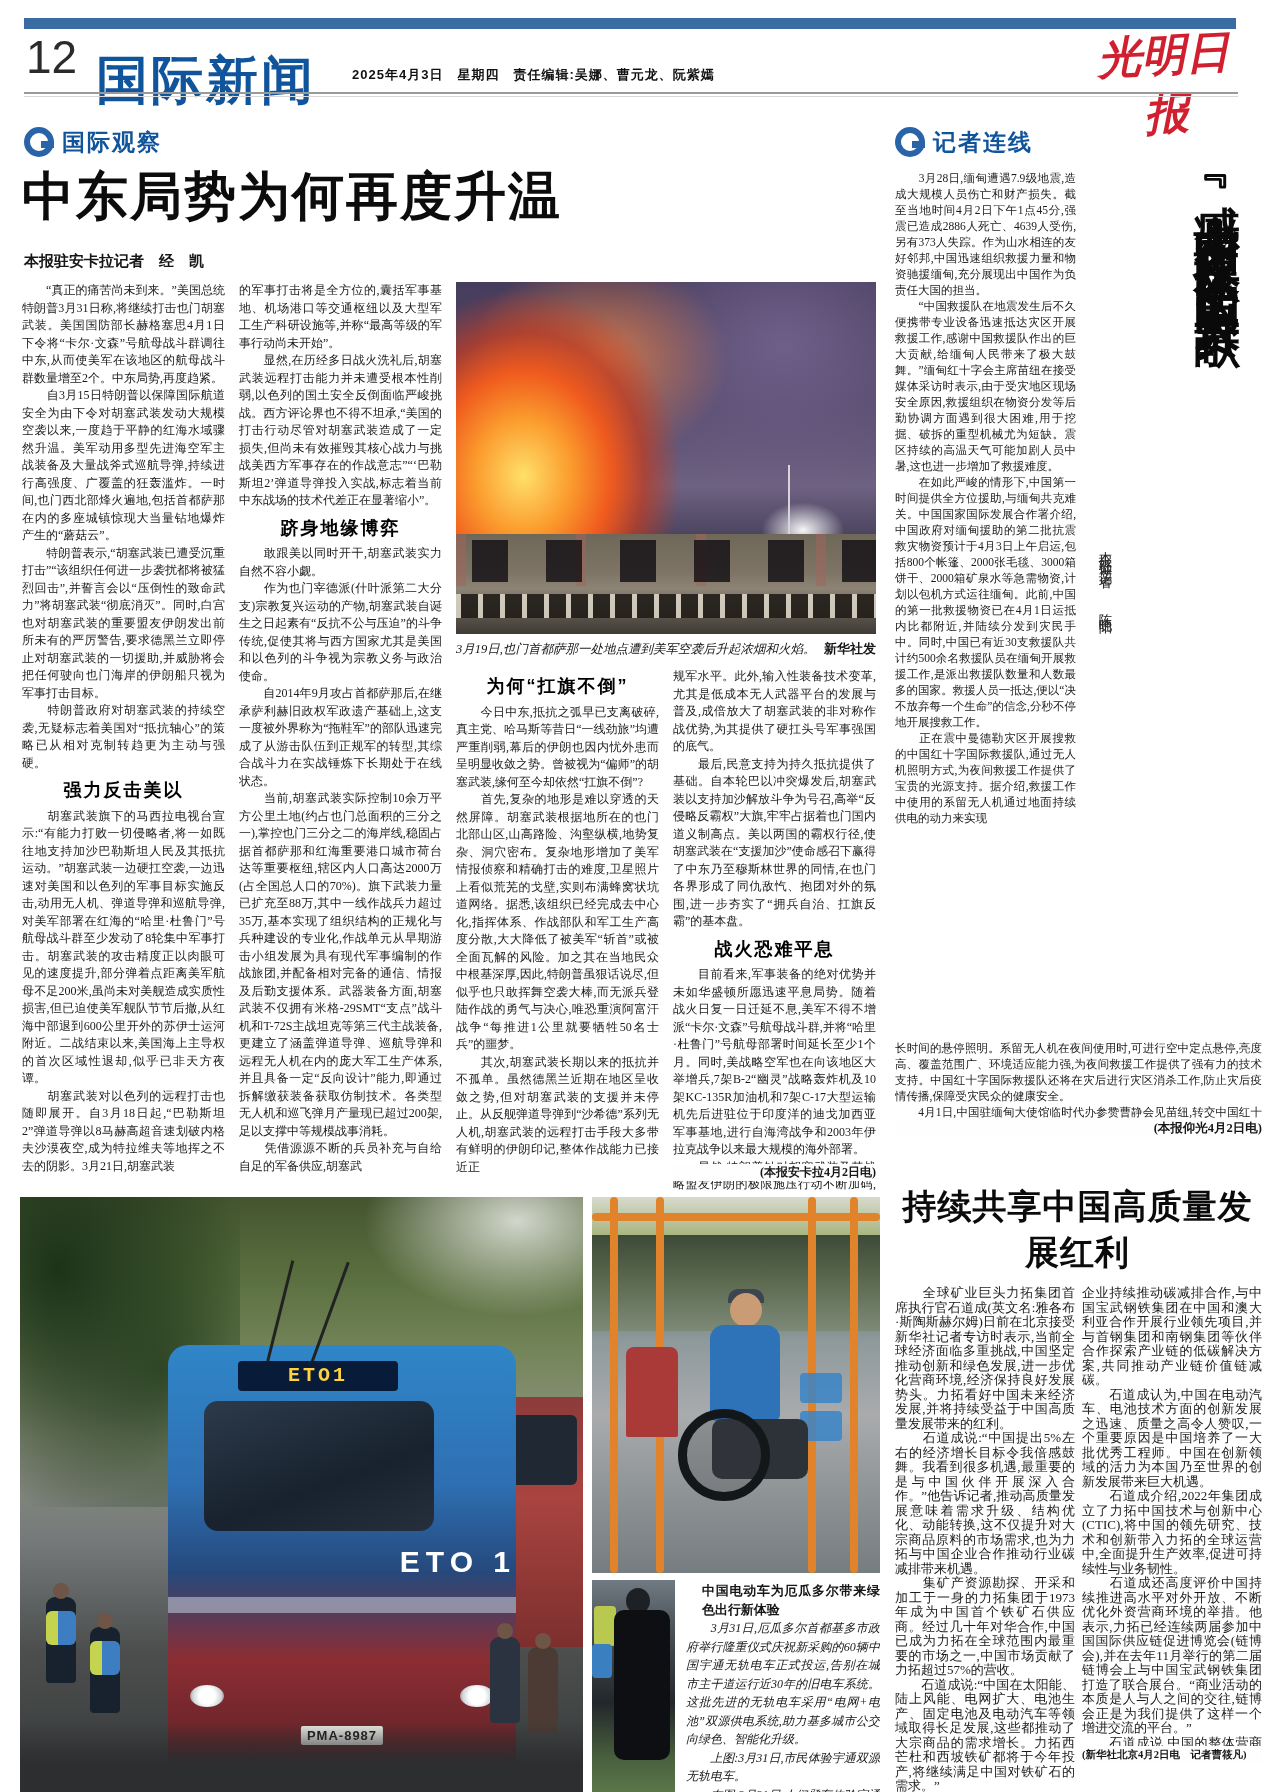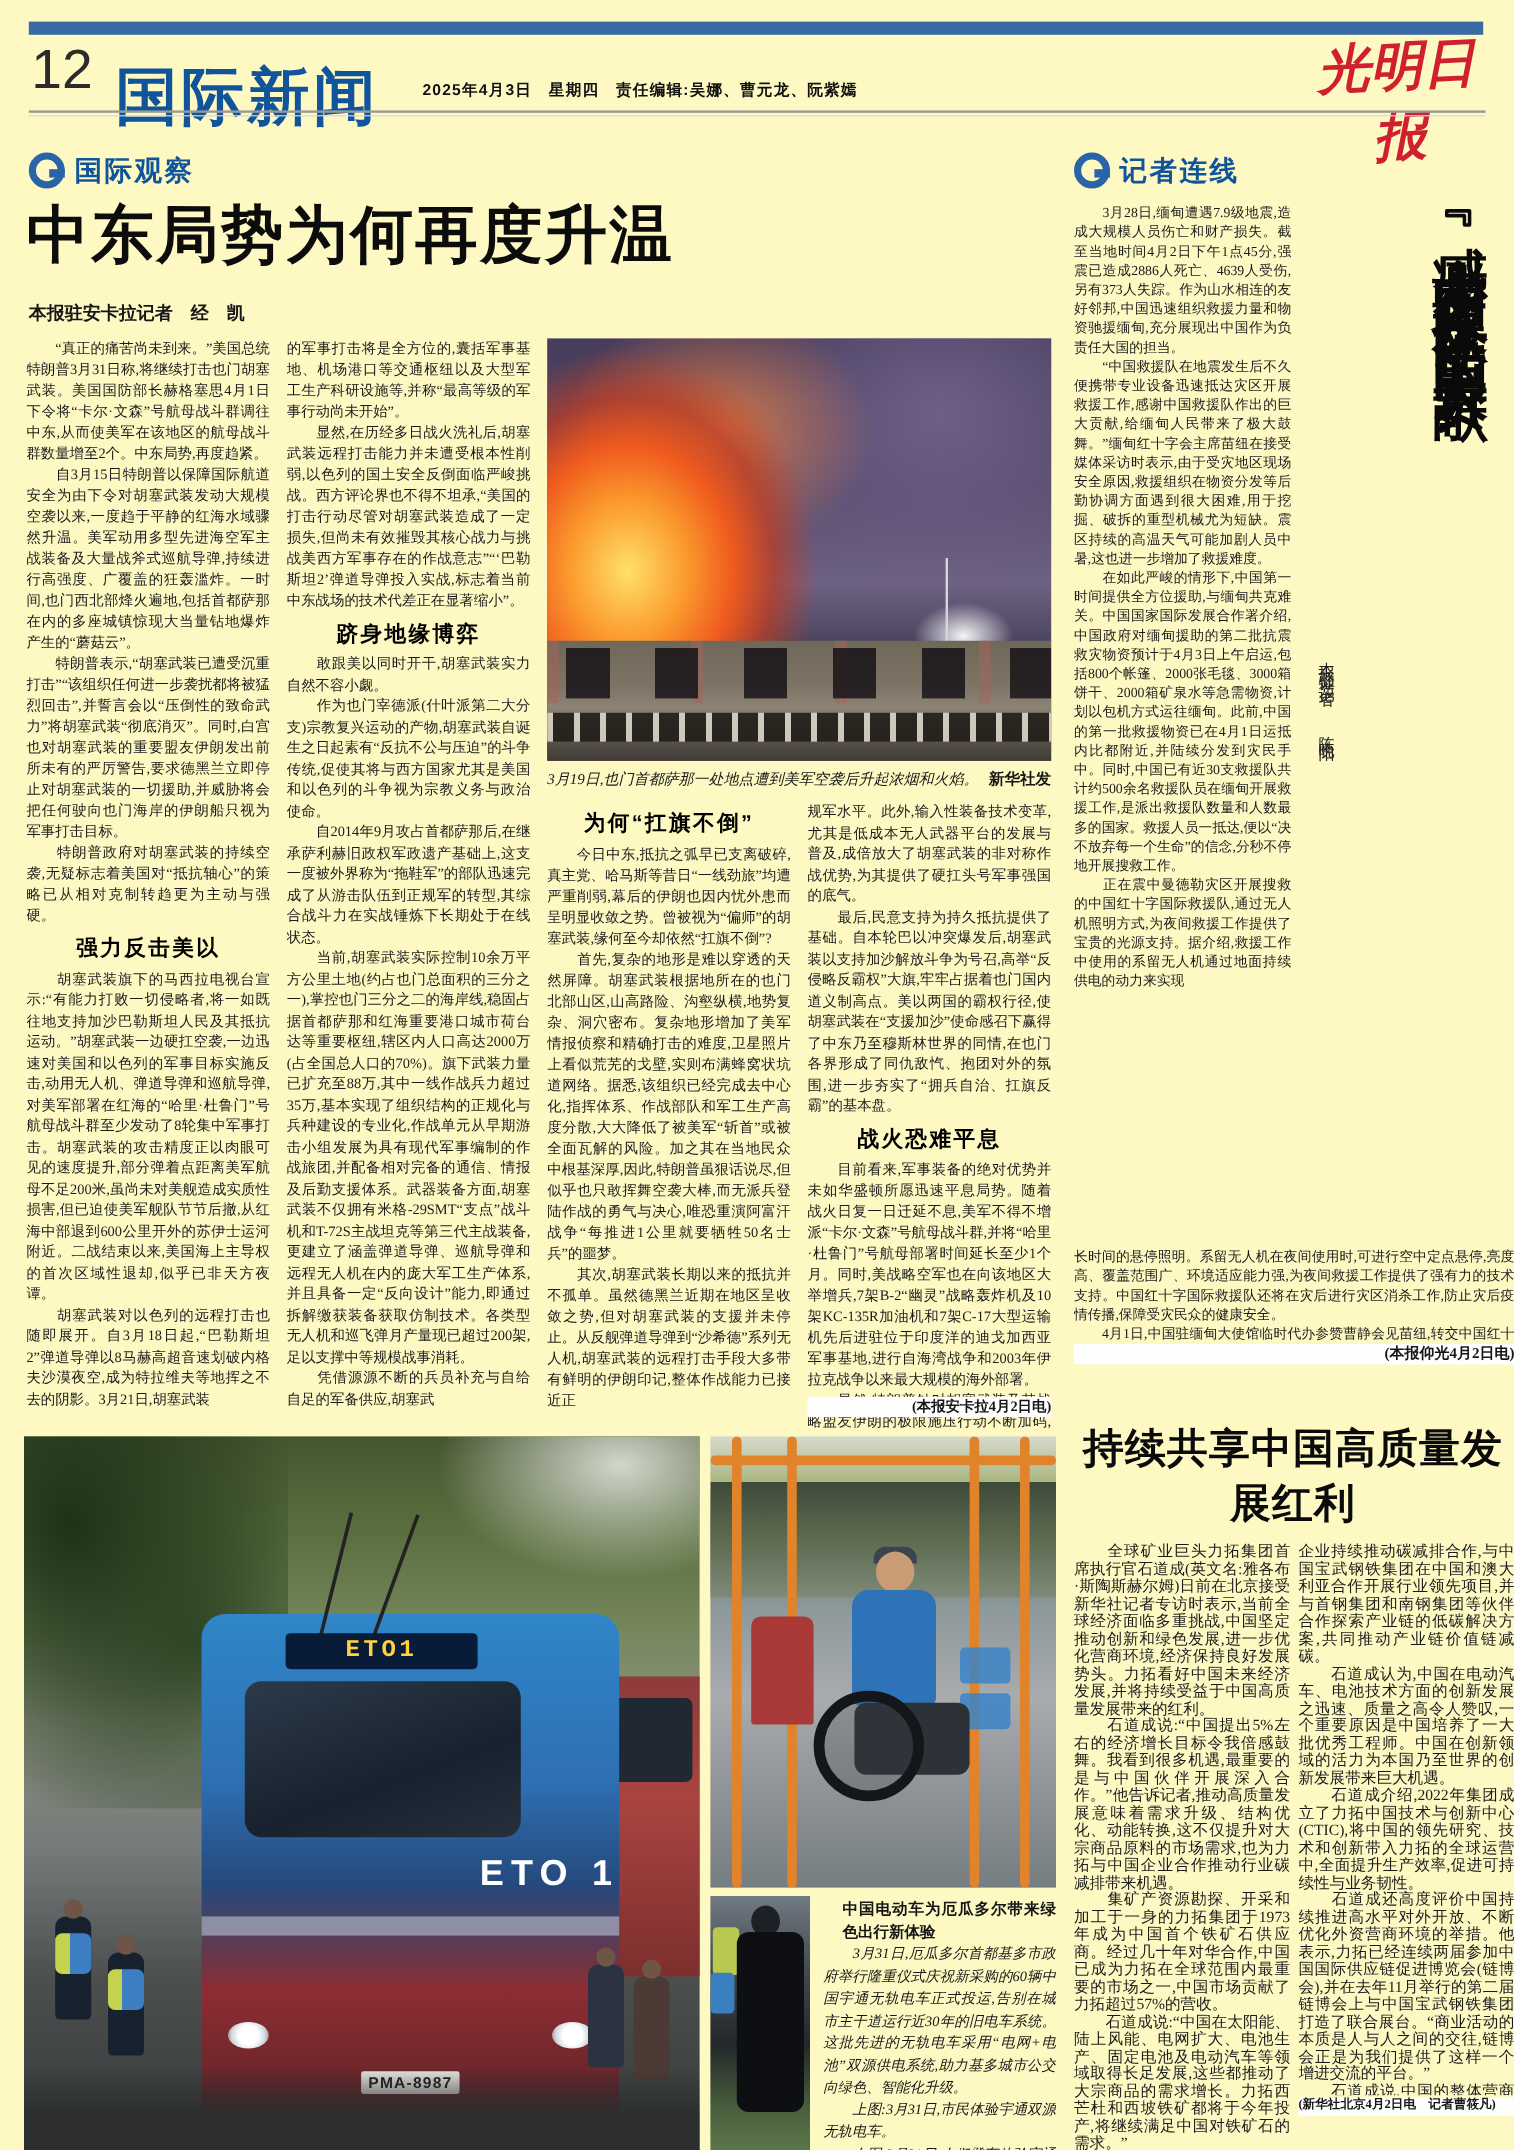--- a/index.html
+++ b/index.html
@@ -1,16 +1,16 @@
 <!DOCTYPE html>
 <html><head>
 <meta charset="utf-8">
 <style>
   html,body{margin:0;padding:0;background:#dcdcdc;}
-  .page{position:relative;width:1262px;height:1792px;background:#fef9c3;margin:0 auto;overflow:hidden;
+  .page{position:relative;width:1262px;height:1792px;background:#ffffff;margin:0 auto;overflow:hidden;
         font-family:"Liberation Serif","DejaVu Serif",serif;color:#161616;text-decoration:underline;}
   .abs{position:absolute;}
   
   .topbar{left:24px;top:18px;width:1212px;height:11px;background:#3a6ba3;}
   .pageno{left:26px;top:30px;font:normal 46px "Liberation Sans",sans-serif;color:#2b2b2b;}
   .section-title{left:96px;top:22px;font:bold 52px "Liberation Sans",sans-serif;color:#10549c;letter-spacing:3px;margin-top:24px;}
   .edition{left:352px;top:66px;font:bold 13px "Liberation Sans",sans-serif;color:#111;letter-spacing:1px;}
   .masthead{left:1080px;top:26px;width:170px;font:bold italic 44px "DejaVu Serif",serif;color:#d0202f;
             text-align:center;transform:rotate(-3deg);}
   .rule1{left:24px;top:92px;width:1214px;height:0;border-top:2px solid #9a9a9a;}

